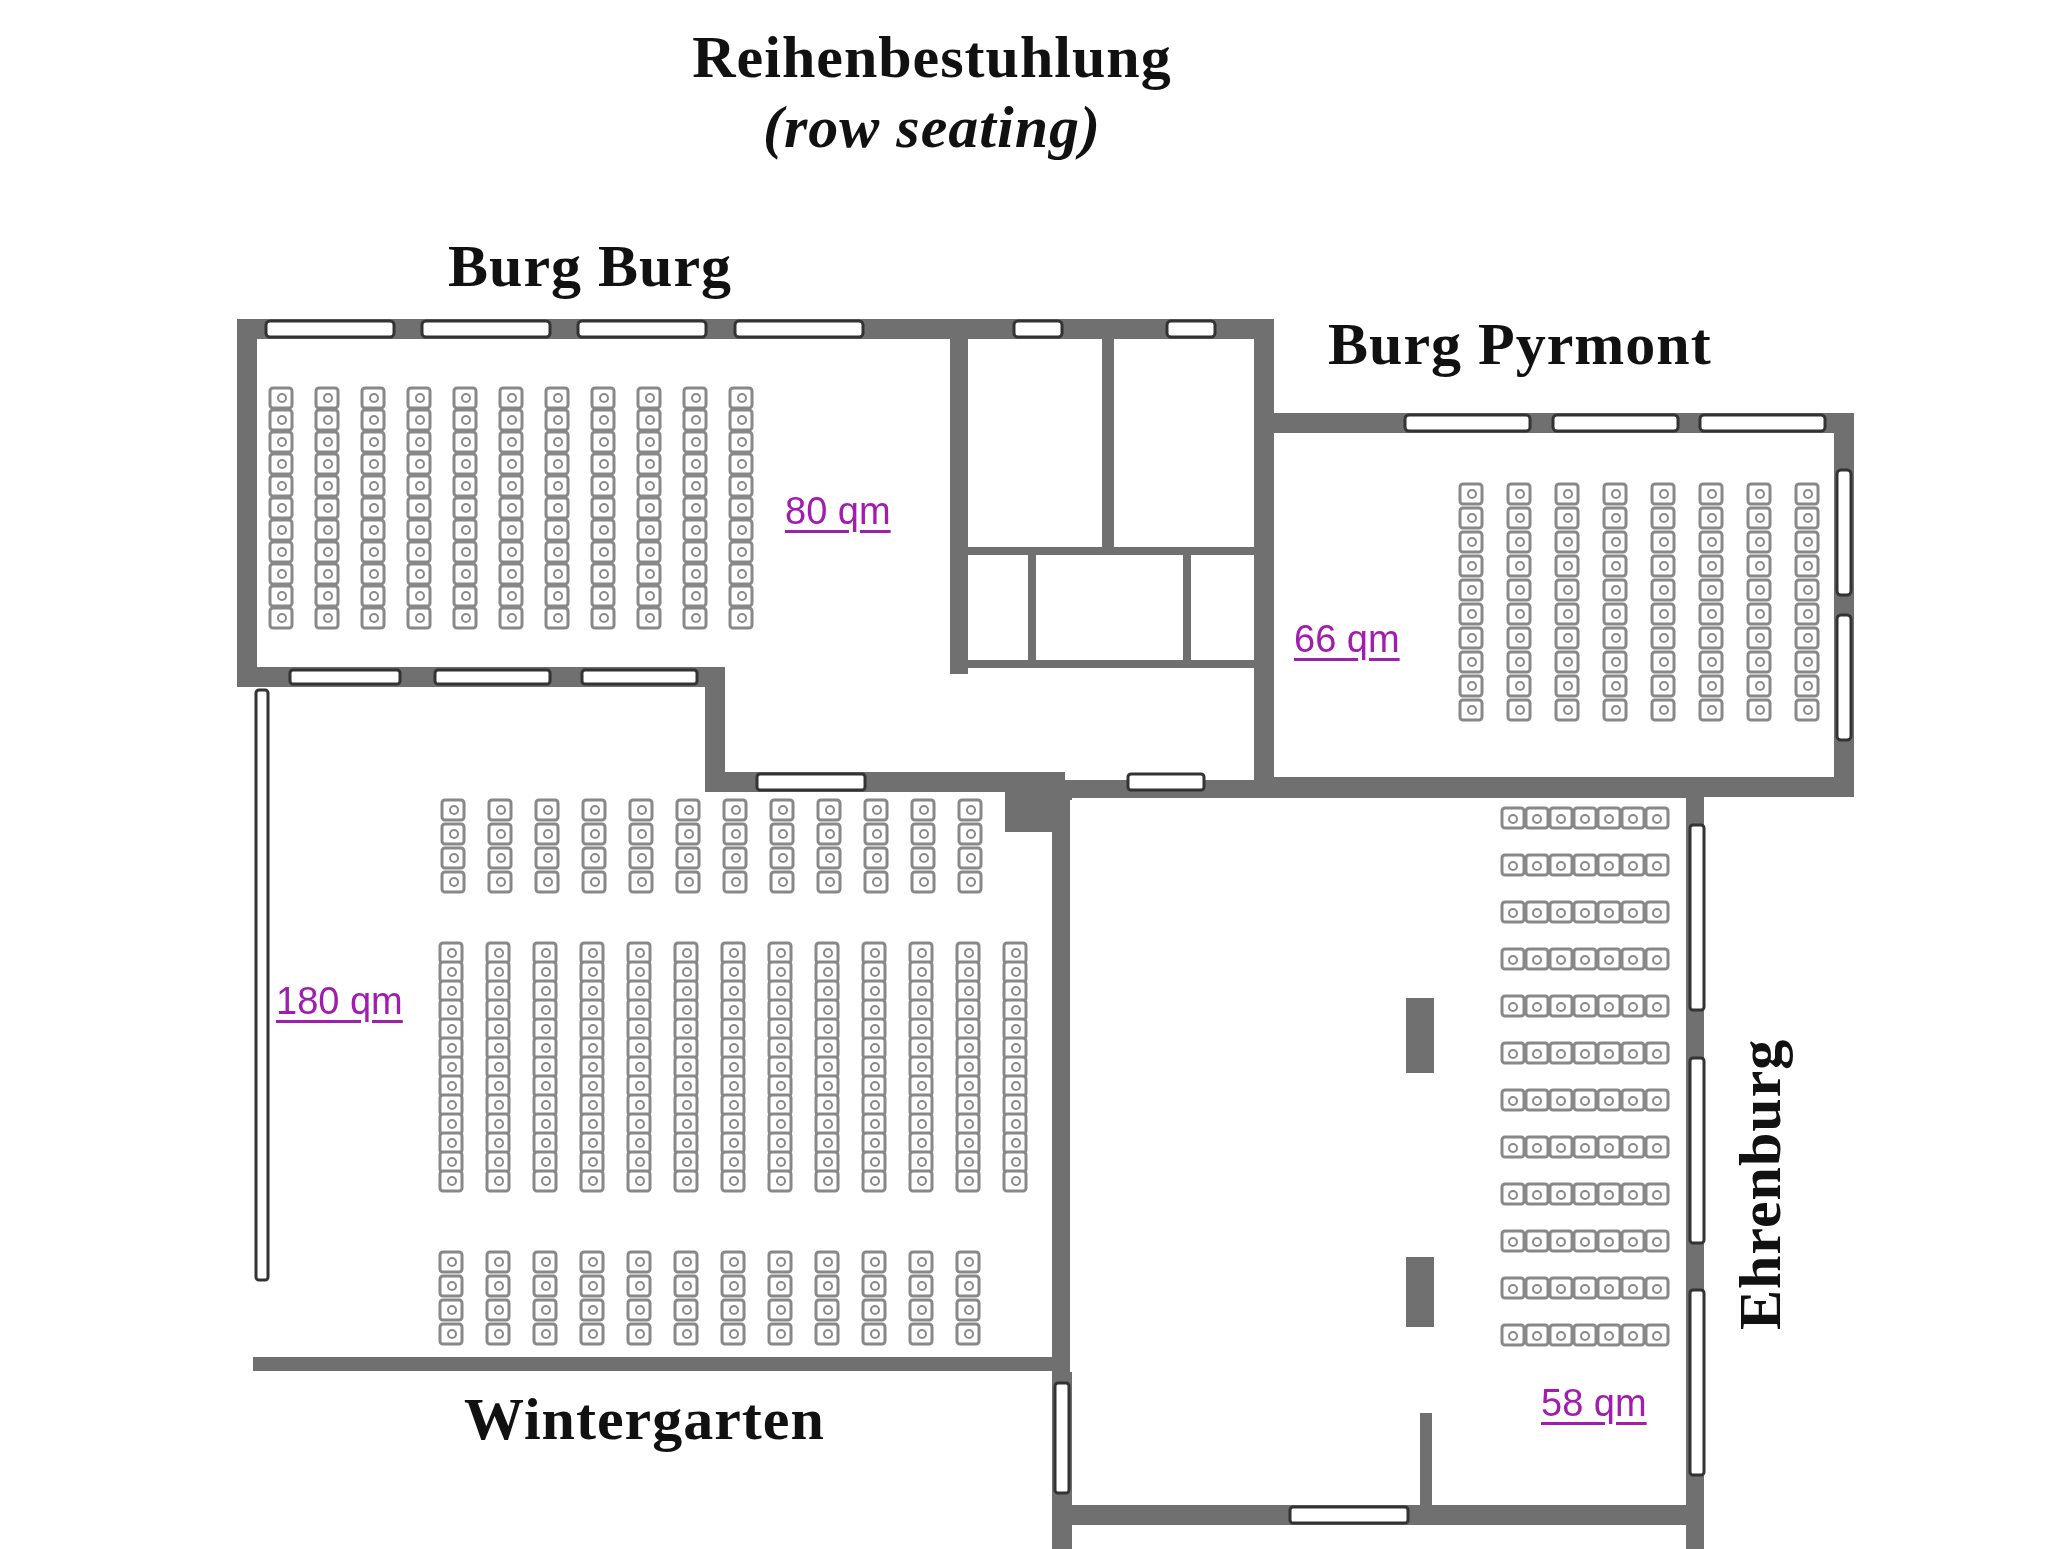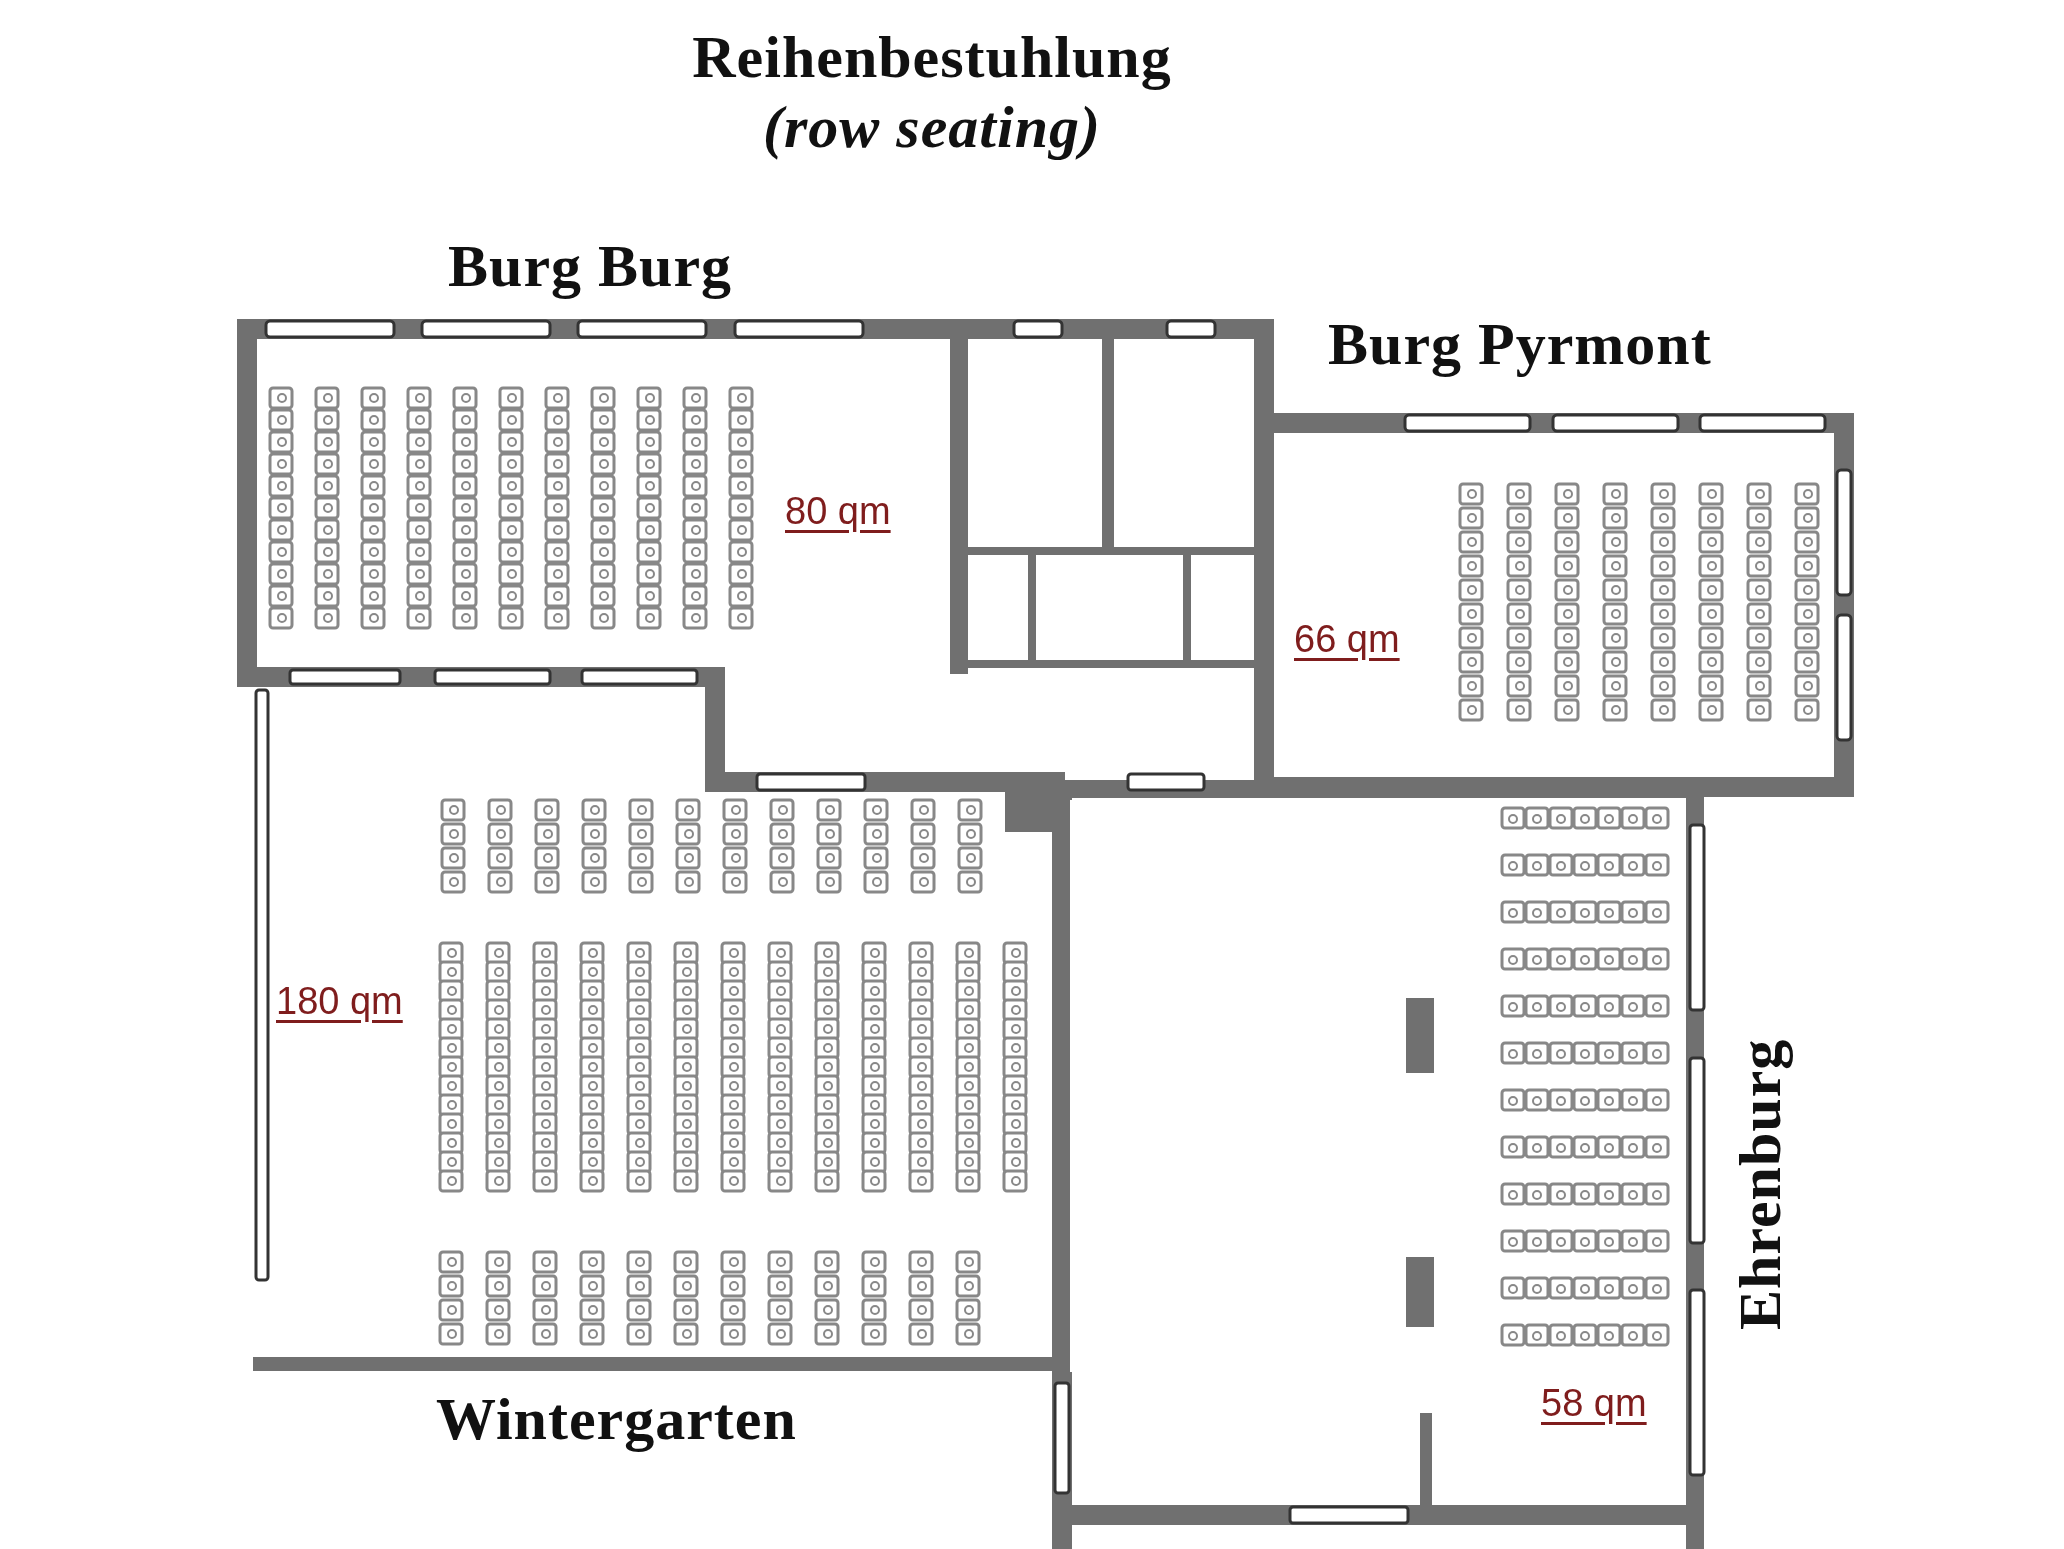--- a/index.html
+++ b/index.html
@@ -1,20 +1,20 @@
 <!DOCTYPE html>
 <html><head>
 <meta charset="utf-8">
 <style>
   html,body{margin:0;padding:0;background:#ffffff;}
   body{width:2064px;height:1549px;position:relative;overflow:hidden;font-family:"Liberation Sans",sans-serif;}
   .serif{font-family:"Liberation Serif","DejaVu Serif",serif;color:#111;}
   .title{position:absolute;left:0;width:1864px;text-align:center;font-size:60px;font-weight:bold;letter-spacing:1px;line-height:70px;}
   .room-label{position:absolute;font-size:60px;font-weight:bold;white-space:nowrap;letter-spacing:1px;}
-  .area{position:absolute;font-family:"Liberation Sans",sans-serif;font-size:38px;color:#7f1d1d;text-decoration:underline;text-underline-offset:6px;white-space:nowrap;}
+  .area{position:absolute;font-family:"Liberation Sans",sans-serif;font-size:38px;color:#a21caf;text-decoration:underline;text-underline-offset:6px;white-space:nowrap;}
   svg#plan{position:absolute;left:0;top:0;}
   .vert{transform:rotate(-90deg);transform-origin:left top;}
 </style>
 </head>
 <body>
 
 <div class="title serif" style="top:22px;">Reihenbestuhlung</div>
 <div class="title serif" style="top:92px;font-style:italic;">(row seating)</div>
 
 <svg id="plan" width="2064" height="1549" viewBox="0 0 2064 1549">
@@ -643,17 +643,17 @@
       <use href="#seat-h" x="1646" y="1325"></use>
     </g>
 </svg>
 
 <div class="room-label serif" style="left:448px;top:232px;">Burg Burg</div>
 <div class="area" style="left:785px;top:490px;">80 qm</div>
 
 <div class="room-label serif" style="left:1328px;top:310px;">Burg Pyrmont</div>
 <div class="area" style="left:1294px;top:618px;">66 qm</div>
 
-<div class="room-label serif" style="left:436px;top:1385px;">Wintergarten</div>
+<div class="room-label serif" style="left:464px;top:1385px;">Wintergarten</div>
 <div class="area" style="left:276px;top:980px;">180 qm</div>
 
 <div class="room-label serif vert" style="left:1726px;top:1330px;">Ehrenburg</div>
 <div class="area" style="left:1497px;top:1382px;margin-left:44px;">58 qm</div>
 
 </body></html>

